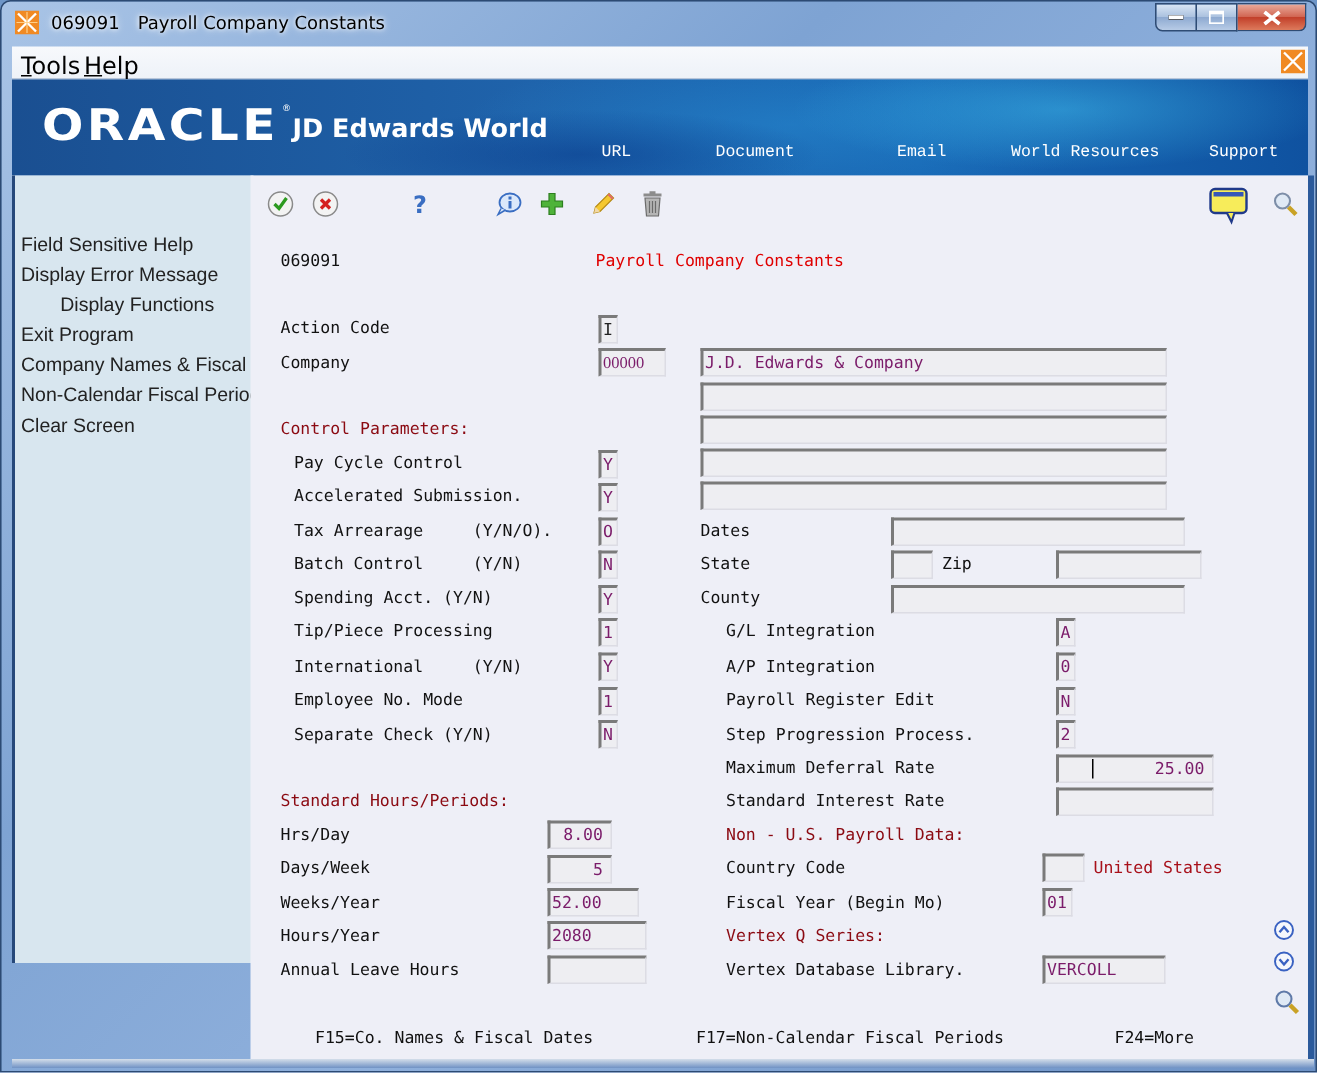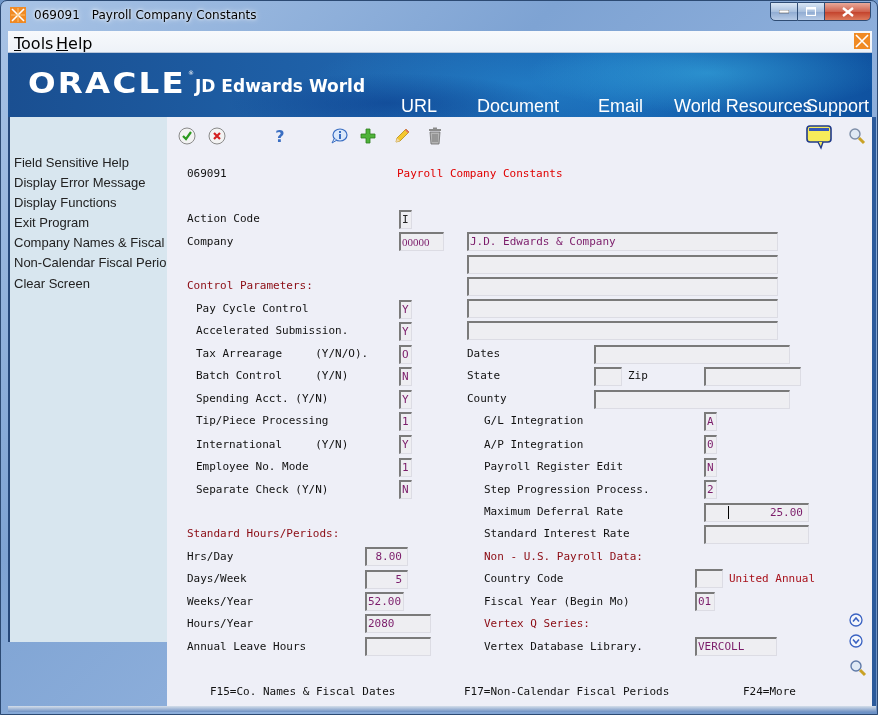--- a/index.html
+++ b/index.html
@@ -25,21 +25,21 @@
   .menu-right-icon { position:absolute; right:2px; top:2px; width:16px; height:16px; }
   .banner { position:absolute; left:7px; top:52px; width:864px; height:64px;
     background:
       radial-gradient(ellipse 180px 40px at 700px 20px, rgba(60,180,230,0.55), transparent),
       radial-gradient(ellipse 160px 30px at 380px 50px, rgba(10,60,140,0.6), transparent),
       radial-gradient(ellipse 220px 50px at 520px 30px, rgba(40,140,210,0.5), transparent),
       linear-gradient(90deg,#1a4f91 0%,#1f63ab 40%,#1868b5 70%,#0f52a0 100%); overflow:hidden; }
   .logo-oracle { position:absolute; left:20px; top:13px; font-family:"DejaVu Sans", sans-serif; font-size:29px; font-weight:bold; color:#fff; letter-spacing:2px; transform:scaleX(1.12); transform-origin:left; }
   .logo-reg { position:absolute; left:180px; top:16px; font-size:6px; color:#fff; }
   .logo-jde { position:absolute; left:187px; top:23px; font-family:"DejaVu Sans", sans-serif; font-size:17px; font-weight:bold; color:#fff; }
-  .nav-link { position:absolute; top:43px; font-family:Liberation Sans, sans-serif; font-size:18px; color:#fff; }
+  .nav-link { position:absolute; top:43px; font-family:Liberation Mono, monospace; font-size:11px; color:#fff; }
   .sidebar { position:absolute; left:7px; top:116px; width:159px; height:525px; background:#d8e6ef; border-left:2px solid #26487a; }
   .side-item { position:absolute; left:4px; font-family:"Liberation Sans", sans-serif; font-size:13px; color:#222; white-space:nowrap; overflow:hidden; width:155px; }
   .main { position:absolute; left:166px; top:116px; width:685px; height:589px; background:#eeeff7; }
   .rightbar { position:absolute; left:851px; top:116px; width:20px; height:589px; background:#eeeff7; }
   .scroll-edge { position:absolute; left:871px; top:116px; width:4px; height:589px; background:#2b5a9b; }
   .bottom-edge { position:absolute; left:7px; top:705px; width:868px; height:6px; background:linear-gradient(#d4deea,#7092c4); }
   .mono { font-family:"DejaVu Sans Mono", monospace; font-size:11px; }
   .lbl { position:absolute; color:#111; white-space:pre; }
   .red { color:#e00000; }
   .dkred { color:#8b0a12; }
@@ -97,21 +97,21 @@
     <div class="nav-link" style="left:393px;">URL</div>
     <div class="nav-link" style="left:469px;">Document</div>
     <div class="nav-link" style="left:590px;">Email</div>
     <div class="nav-link" style="left:666px;">World Resources</div>
     <div class="nav-link" style="left:798px;">Support</div>
   </div>
 
   <div class="sidebar">
     <div class="side-item" style="top:38px;">Field Sensitive Help</div>
     <div class="side-item" style="top:58px;">Display Error Message</div>
-    <div class="side-item" style="top:78px;">Display Functions</div>
+    <div class="side-item" style="top:78px;text-align:center;">Display Functions</div>
     <div class="side-item" style="top:98px;">Exit Program</div>
     <div class="side-item" style="top:118px;">Company Names &amp; Fiscal Dates</div>
     <div class="side-item" style="top:138px;">Non-Calendar Fiscal Periods</div>
     <div class="side-item" style="top:159px;">Clear Screen</div>
   </div>
 
   <div class="main"></div>
   <div class="rightbar"></div>
   <div class="scroll-edge"></div>
   <div class="bottom-edge"></div>
@@ -240,30 +240,30 @@
   <div class="cursor" style="left:727px; top:505px;"></div>
   <div class="lbl mono" style="left:483px; top:526px;">Standard Interest Rate</div>
   <div class="fld mono r" style="left:703px; top:524px; width:105px;"></div>
 
   <div class="lbl mono dkred" style="left:186px; top:526px;">Standard Hours/Periods:</div>
   <div class="lbl mono" style="left:186px; top:549px;">Hrs/Day</div>
   <div class="fld mono r" style="left:364px; top:546px; width:43px;">8.00</div>
   <div class="lbl mono" style="left:186px; top:571px;">Days/Week</div>
   <div class="fld mono r" style="left:364px; top:569px; width:43px;">5</div>
   <div class="lbl mono" style="left:186px; top:594px;">Weeks/Year</div>
-  <div class="fld mono" style="left:364px; top:591px; width:39px;">52.00</div>
+  <div class="fld mono" style="left:364px; top:591px; width:61px;">52.00</div>
   <div class="lbl mono" style="left:186px; top:616px;">Hours/Year</div>
   <div class="fld mono" style="left:364px; top:613px; width:66px;">2080</div>
   <div class="lbl mono" style="left:186px; top:639px;">Annual Leave Hours</div>
   <div class="fld mono" style="left:364px; top:636px; width:66px;"></div>
 
   <div class="lbl mono dkred" style="left:483px; top:549px;">Non - U.S. Payroll Data:</div>
   <div class="lbl mono" style="left:483px; top:571px;">Country Code</div>
   <div class="fld mono" style="left:694px; top:568px; width:28px;"></div>
-  <div class="lbl mono dkred" style="left:728px; top:571px; color:#a8101a;">United Annual</div>
+  <div class="lbl mono dkred" style="left:728px; top:571px; color:#a8101a;">United States</div>
   <div class="lbl mono" style="left:483px; top:594px;">Fiscal Year (Begin Mo)</div>
   <div class="fld mono" style="left:694px; top:591px; width:20px;">01</div>
 
   <div class="lbl mono dkred" style="left:483px; top:616px;">Vertex Q Series:</div>
   <div class="lbl mono" style="left:483px; top:639px;">Vertex Database Library.</div>
   <div class="fld mono" style="left:694px; top:636px; width:82px;">VERCOLL</div>
 
   <div class="lbl mono" style="left:209px; top:684px;">F15=Co. Names &amp; Fiscal Dates</div>
   <div class="lbl mono" style="left:463px; top:684px;">F17=Non-Calendar Fiscal Periods</div>
   <div class="lbl mono" style="left:742px; top:684px;">F24=More</div>

